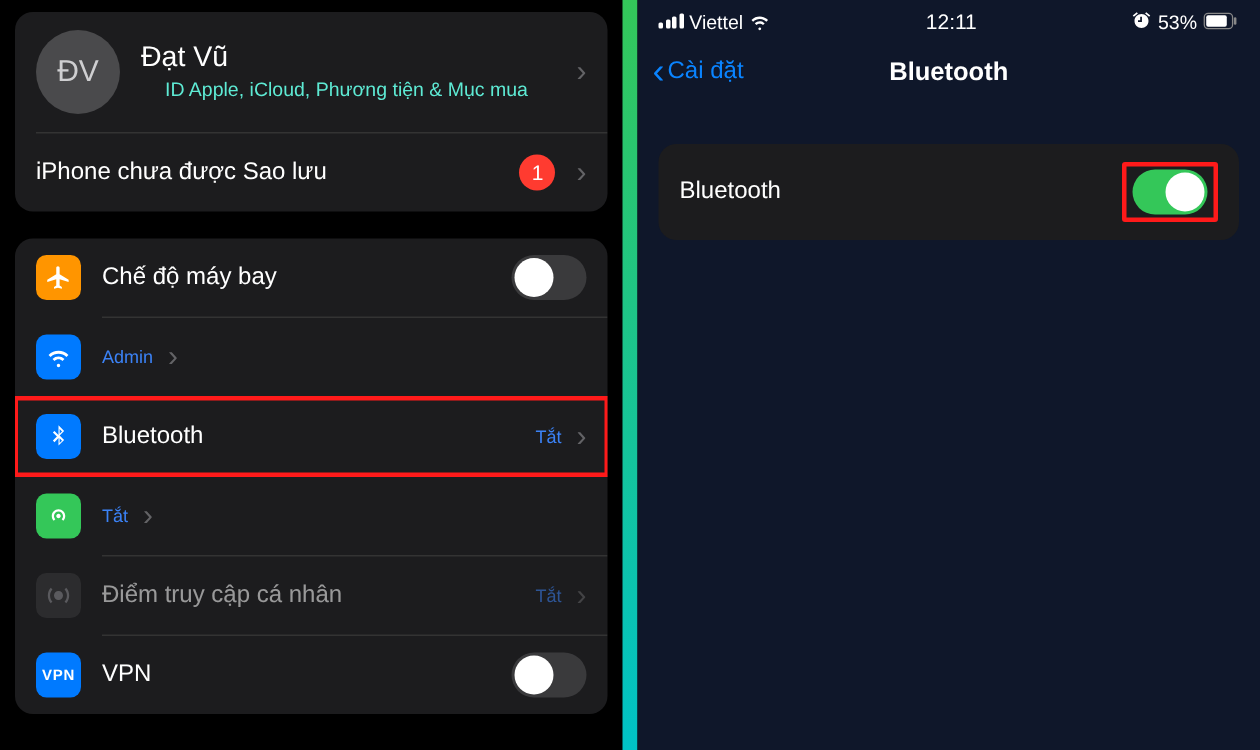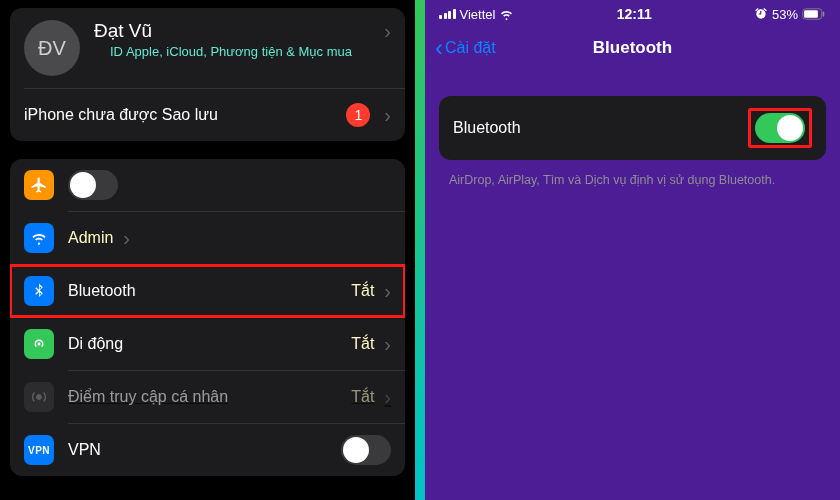--- a/index.html
+++ b/index.html
@@ -23,20 +23,21 @@
 
   .card {
     background: #1c1c1e;
     border-radius: 12px;
     margin-bottom: 18px;
     overflow: hidden;
   }
 
   .profile-row {
     display: flex;
+    align-items: center;
     padding: 12px 14px;
     position: relative;
   }
   .avatar {
     width: 56px; height: 56px;
     border-radius: 50%;
     background: #4a4a4c;
     display: flex;
     align-items: center;
     justify-content: center;
@@ -88,21 +89,21 @@
   }
   .icon svg { width: 18px; height: 18px; }
   .icon-airplane { background: #ff9500; }
   .icon-wifi { background: #007aff; }
   .icon-bluetooth { background: #007aff; }
   .icon-cellular { background: #34c759; }
   .icon-hotspot { background: #3a3a3c; }
   .icon-vpn { background: #007aff; color:#fff; font-size:10px; font-weight:700; letter-spacing:0.5px; }
 
   .row-label { color: #fff; font-size: 16px; flex: 1; }
-  .row-value { color: #fef9c3; font-size: 16px; margin-right: 10px; }
+  .row-value { color: #3b82f6; font-size: 12px; margin-right: 10px; }
 
   .toggle {
     width: 50px; height: 30px;
     border-radius: 15px;
     background: #3a3a3c;
     position: relative;
   }
   .toggle.on { background: #34c759; }
   .knob {
     position: absolute;
@@ -124,36 +125,36 @@
   .separator {
     width: 10px;
     height: 500px;
     background: linear-gradient(180deg,#34c759,#00c2c7);
   }
 
   
   .right-pane {
     width: 415px;
     height: 500px;
-    background: #4c1d95;
+    background: #0f172a;
     padding: 0;
     overflow: hidden;
   }
 
   .status-bar {
     display: flex;
     align-items: center;
     justify-content: space-between;
     padding: 6px 14px 4px 14px;
     color: #fff;
     font-size: 13px;
     font-weight: 500;
   }
   .sb-left, .sb-right { display:flex; align-items:center; gap:4px; }
-  .sb-center { font-size: 14px; font-weight: 700; }
+  .sb-center { font-size: 14px; font-weight: 400; }
   .sb-right svg { width:14px; height:14px; }
   .signal-bars { display:flex; align-items:flex-end; gap:1.5px; }
   .signal-bars span { width:3px; background:#fff; border-radius:1px; }
   .signal-bars span:nth-child(1){height:4px;}
   .signal-bars span:nth-child(2){height:6px;}
   .signal-bars span:nth-child(3){height:8px;}
   .signal-bars span:nth-child(4){height:10px;}
 
   .nav-header {
     display: flex;
@@ -195,21 +196,21 @@
     font-size: 12.5px;
     padding: 6px 24px;
     line-height: 1.35;
   }
 
   .highlight-toggle {
     padding: 2px 4px;
     border: 3px solid #ff1a1a;
     border-radius: 2px;
   }
-  .dimmed { opacity: 0.55; text-decoration: underline; }
+  .dimmed { opacity: 0.55; }
 </style>
 </head>
 <body>
 
 <div class="left-pane">
 
   <div class="card">
     <div class="profile-row">
       <div class="avatar">ĐV</div>
       <div class="profile-text">
@@ -227,20 +228,21 @@
   </div>
 
   <div class="card">
 
     <div class="setting-row">
       <div class="icon icon-airplane">
         <svg viewBox="0 0 24 24" fill="white">
             <path d="M21 16v-2l-8-5V3.5c0-.83-.67-1.5-1.5-1.5S10 2.67 10 3.5V9l-8 5v2l8-2.5V19l-2 1.5V22l3.5-1 3.5 1v-1.5L13 19v-5.5l8 2.5z"></path>
           </svg>
       </div>
+      <div class="row-label">Chế độ máy bay</div>
       <div class="toggle">
           <div class="knob"></div>
         </div>
     </div>
     <div class="row-divider"></div>
 
     <div class="setting-row">
       <div class="icon icon-wifi">
         <svg viewBox="0 0 24 24" fill="white">
             <path d="M12 18c.83 0 1.5.67 1.5 1.5S12.83 21 12 21s-1.5-.67-1.5-1.5.67-1.5 1.5-1.5zm-5.3-4.3c2.93-2.93 7.67-2.93 10.6 0l-1.77 1.77c-1.95-1.95-5.12-1.95-7.07 0L6.7 13.7zM3.17 10.17c4.88-4.88 12.79-4.88 17.67 0l-1.77 1.77c-3.91-3.91-10.24-3.91-14.14 0l-1.76-1.77z"></path>
@@ -262,21 +264,20 @@
       <span class="chevron">›</span>
     </div>
     <div class="row-divider"></div>
 
     <div class="setting-row">
       <div class="icon icon-cellular">
         <svg viewBox="0 0 24 24" fill="white">
             <path d="M12 6c-3.31 0-6 2.69-6 6 0 1.66.67 3.16 1.76 4.24l1.42-1.42C8.45 14.1 8 13.1 8 12c0-2.21 1.79-4 4-4s4 1.79 4 4c0 1.1-.45 2.1-1.17 2.83l1.42 1.42C17.33 15.16 18 13.66 18 12c0-3.31-2.69-6-6-6zm0 4c-1.1 0-2 .9-2 2s.9 2 2 2 2-.9 2-2-.9-2-2-2z"></path>
           </svg>
       </div>
-      <div class="row-label">Di động</div>
       <div class="row-value">Tắt</div>
       <span class="chevron">›</span>
     </div>
     <div class="row-divider"></div>
 
     <div class="setting-row dimmed">
       <div class="icon icon-hotspot">
         <svg viewBox="0 0 24 24" fill="#8e8e93">
             <path d="M8 12c0-2.21 1.79-4 4-4s4 1.79 4 4-1.79 4-4 4-4-1.79-4-4zm-2.83 6.83C3.56 17.22 2.5 14.73 2.5 12s1.06-5.22 2.67-6.83l1.42 1.42C5.33 7.85 4.5 9.83 4.5 12s.83 4.15 2.09 5.41l-1.42 1.42zm13.66 0l-1.42-1.42C18.67 16.15 19.5 14.17 19.5 12s-.83-4.15-2.09-5.41l1.42-1.42C20.44 6.78 21.5 9.27 21.5 12s-1.06 5.22-2.67 6.83z"></path>
           </svg>
@@ -340,15 +341,14 @@
   <div class="right-card">
     <div class="bt-row">
       <div class="bt-label">Bluetooth</div>
       <div class="highlight-toggle">
         <div class="toggle on">
             <div class="knob"></div>
           </div>
       </div>
     </div>
   </div>
-  <div class="footer-text">AirDrop, AirPlay, Tìm và Dịch vụ định vị sử dụng Bluetooth.</div>
 
 </div>
 
 </body></html>

